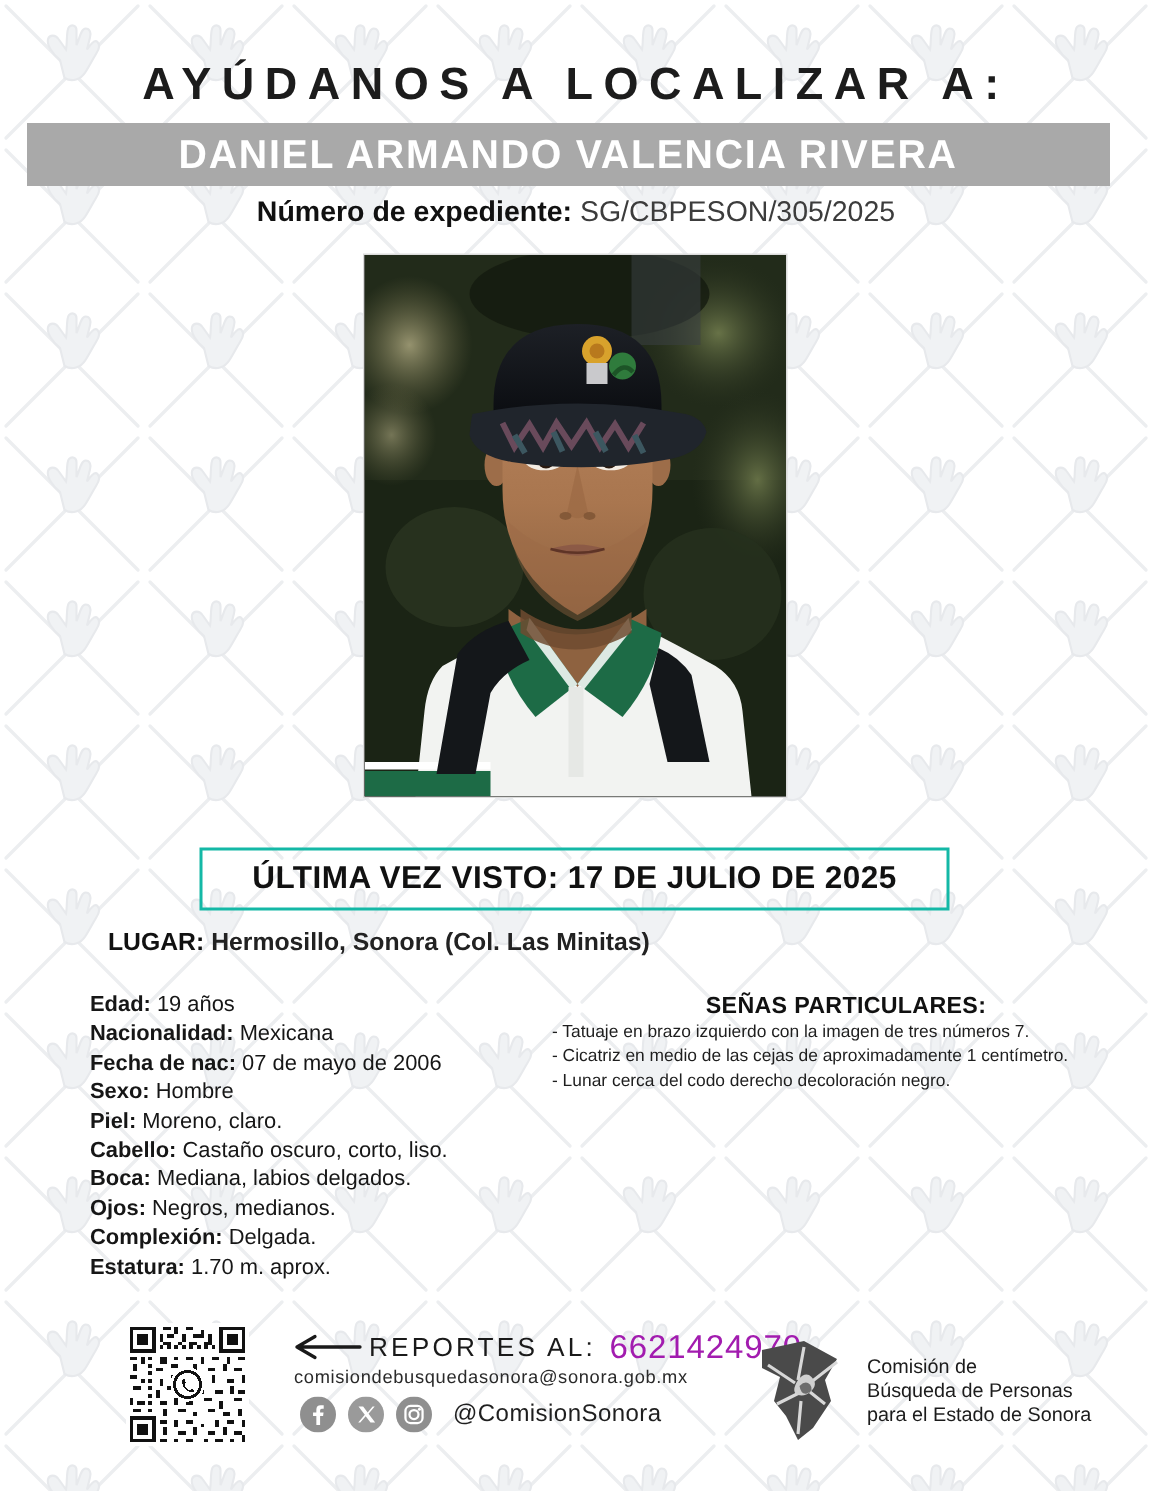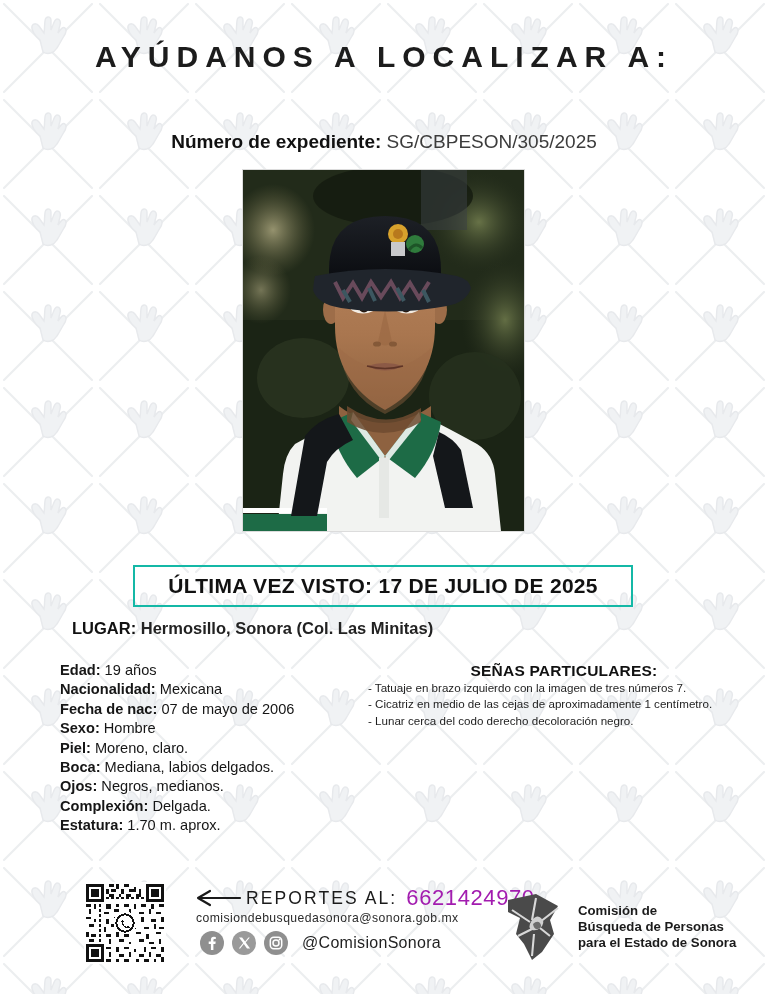--- a/index.html
+++ b/index.html
@@ -224,21 +224,21 @@
     left: 502px;
     top: 890px;
     display: flex;
     align-items: center;
   }
   #commission .logo-map { flex: 0 0 auto; }
   #commission .ctext {
     margin-left: 8px;
     font-size: 13.2px;
     line-height: 16.2px;
-    font-weight: bold;
+    font-weight: normal;
     color: #1b1b1b;
     white-space: nowrap;
   }
 </style>
 </head>
 <body>
 
 <svg id="watermark" viewBox="0 0 768 994" preserveAspectRatio="none" xmlns="http://www.w3.org/2000/svg">
   <defs>
     <pattern id="wm" x="0" y="0" width="96" height="96" patternUnits="userSpaceOnUse">
@@ -251,20 +251,23 @@
     </pattern>
   </defs>
   <rect x="0" y="0" width="768" height="994" fill="#ffffff"></rect>
   <rect x="0" y="0" width="768" height="994" fill="url(#wm)"></rect>
 </svg>
 
 <div id="page">
 
   <div class="headline">AYÚDANOS A LOCALIZAR A:</div>
 
+  <div class="name-bar">
+    <span>DANIEL ARMANDO VALENCIA RIVERA</span>
+  </div>
 
   <div class="expediente">
     <b>Número de expediente:</b>
     <span class="val">SG/CBPESON/305/2025</span>
   </div>
 
   <div id="photo-frame">
     <svg viewBox="0 0 281 361" xmlns="http://www.w3.org/2000/svg">
       <defs>
         <radialGradient id="bok1" cx="50%" cy="50%" r="50%">
@@ -386,20 +389,24 @@
       <span class="k">Fecha de nac:</span>
       <span class="v">07 de mayo de 2006</span>
     </div>
     <div class="detail-row">
       <span class="k">Sexo:</span>
       <span class="v">Hombre</span>
     </div>
     <div class="detail-row">
       <span class="k">Piel:</span>
       <span class="v">Moreno, claro.</span>
+    </div>
+    <div class="detail-row">
+      <span class="k">Cabello:</span>
+      <span class="v">Castaño oscuro, corto, liso.</span>
     </div>
     <div class="detail-row">
       <span class="k">Boca:</span>
       <span class="v">Mediana, labios delgados.</span>
     </div>
     <div class="detail-row">
       <span class="k">Ojos:</span>
       <span class="v">Negros, medianos.</span>
     </div>
     <div class="detail-row">

